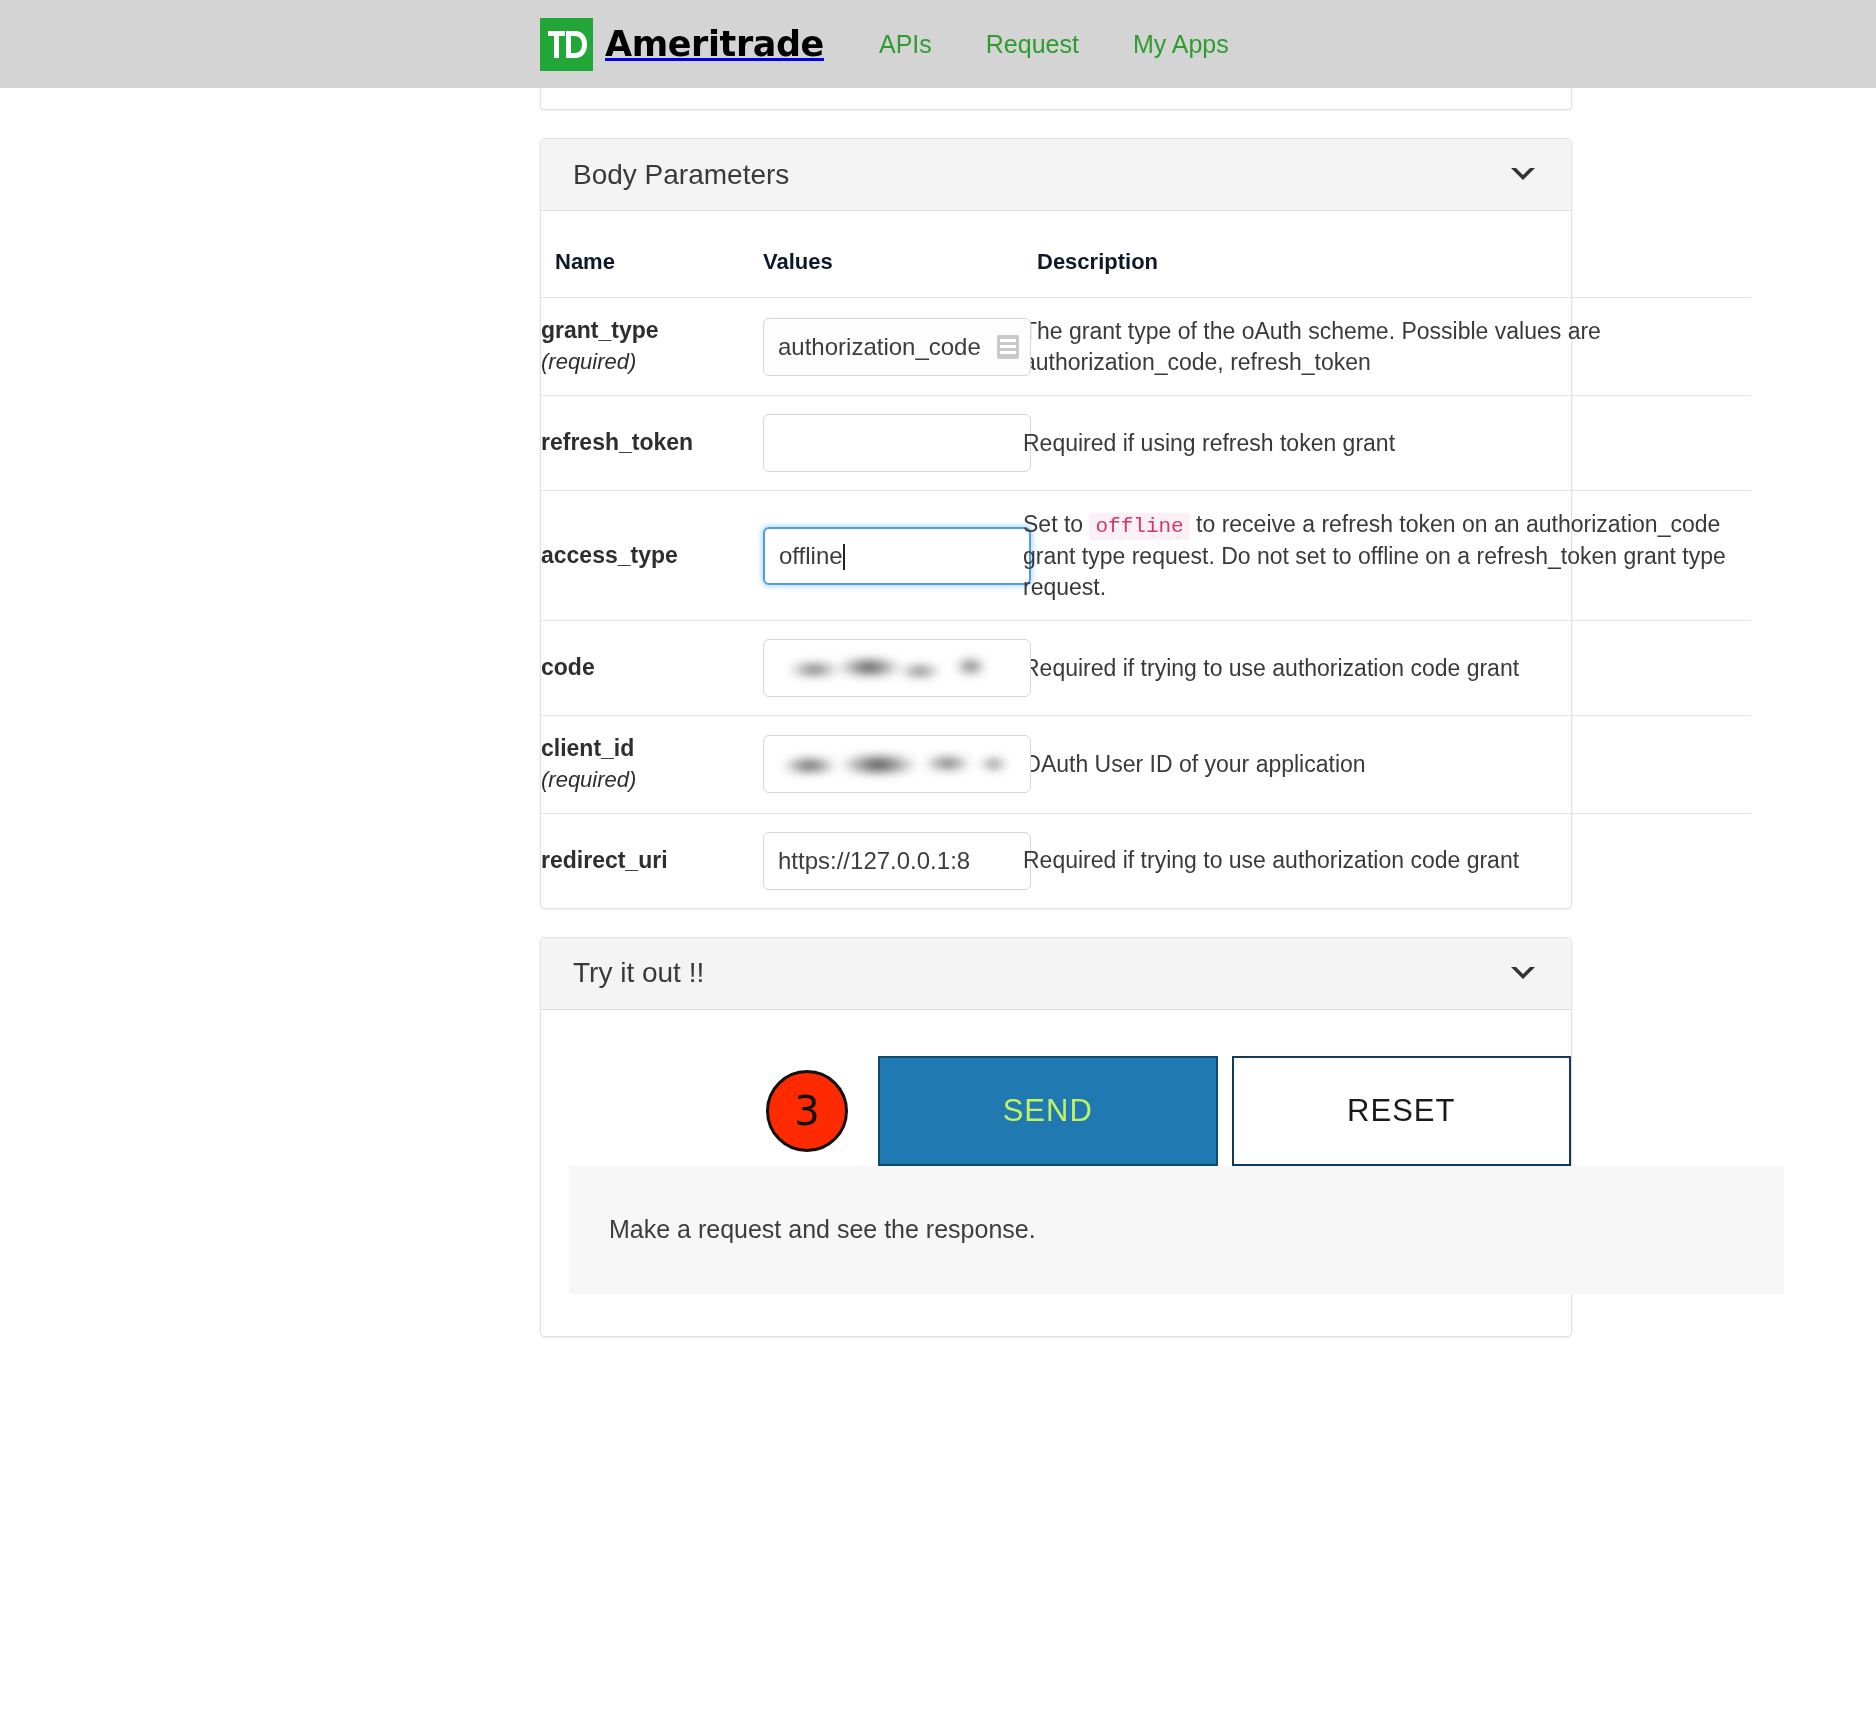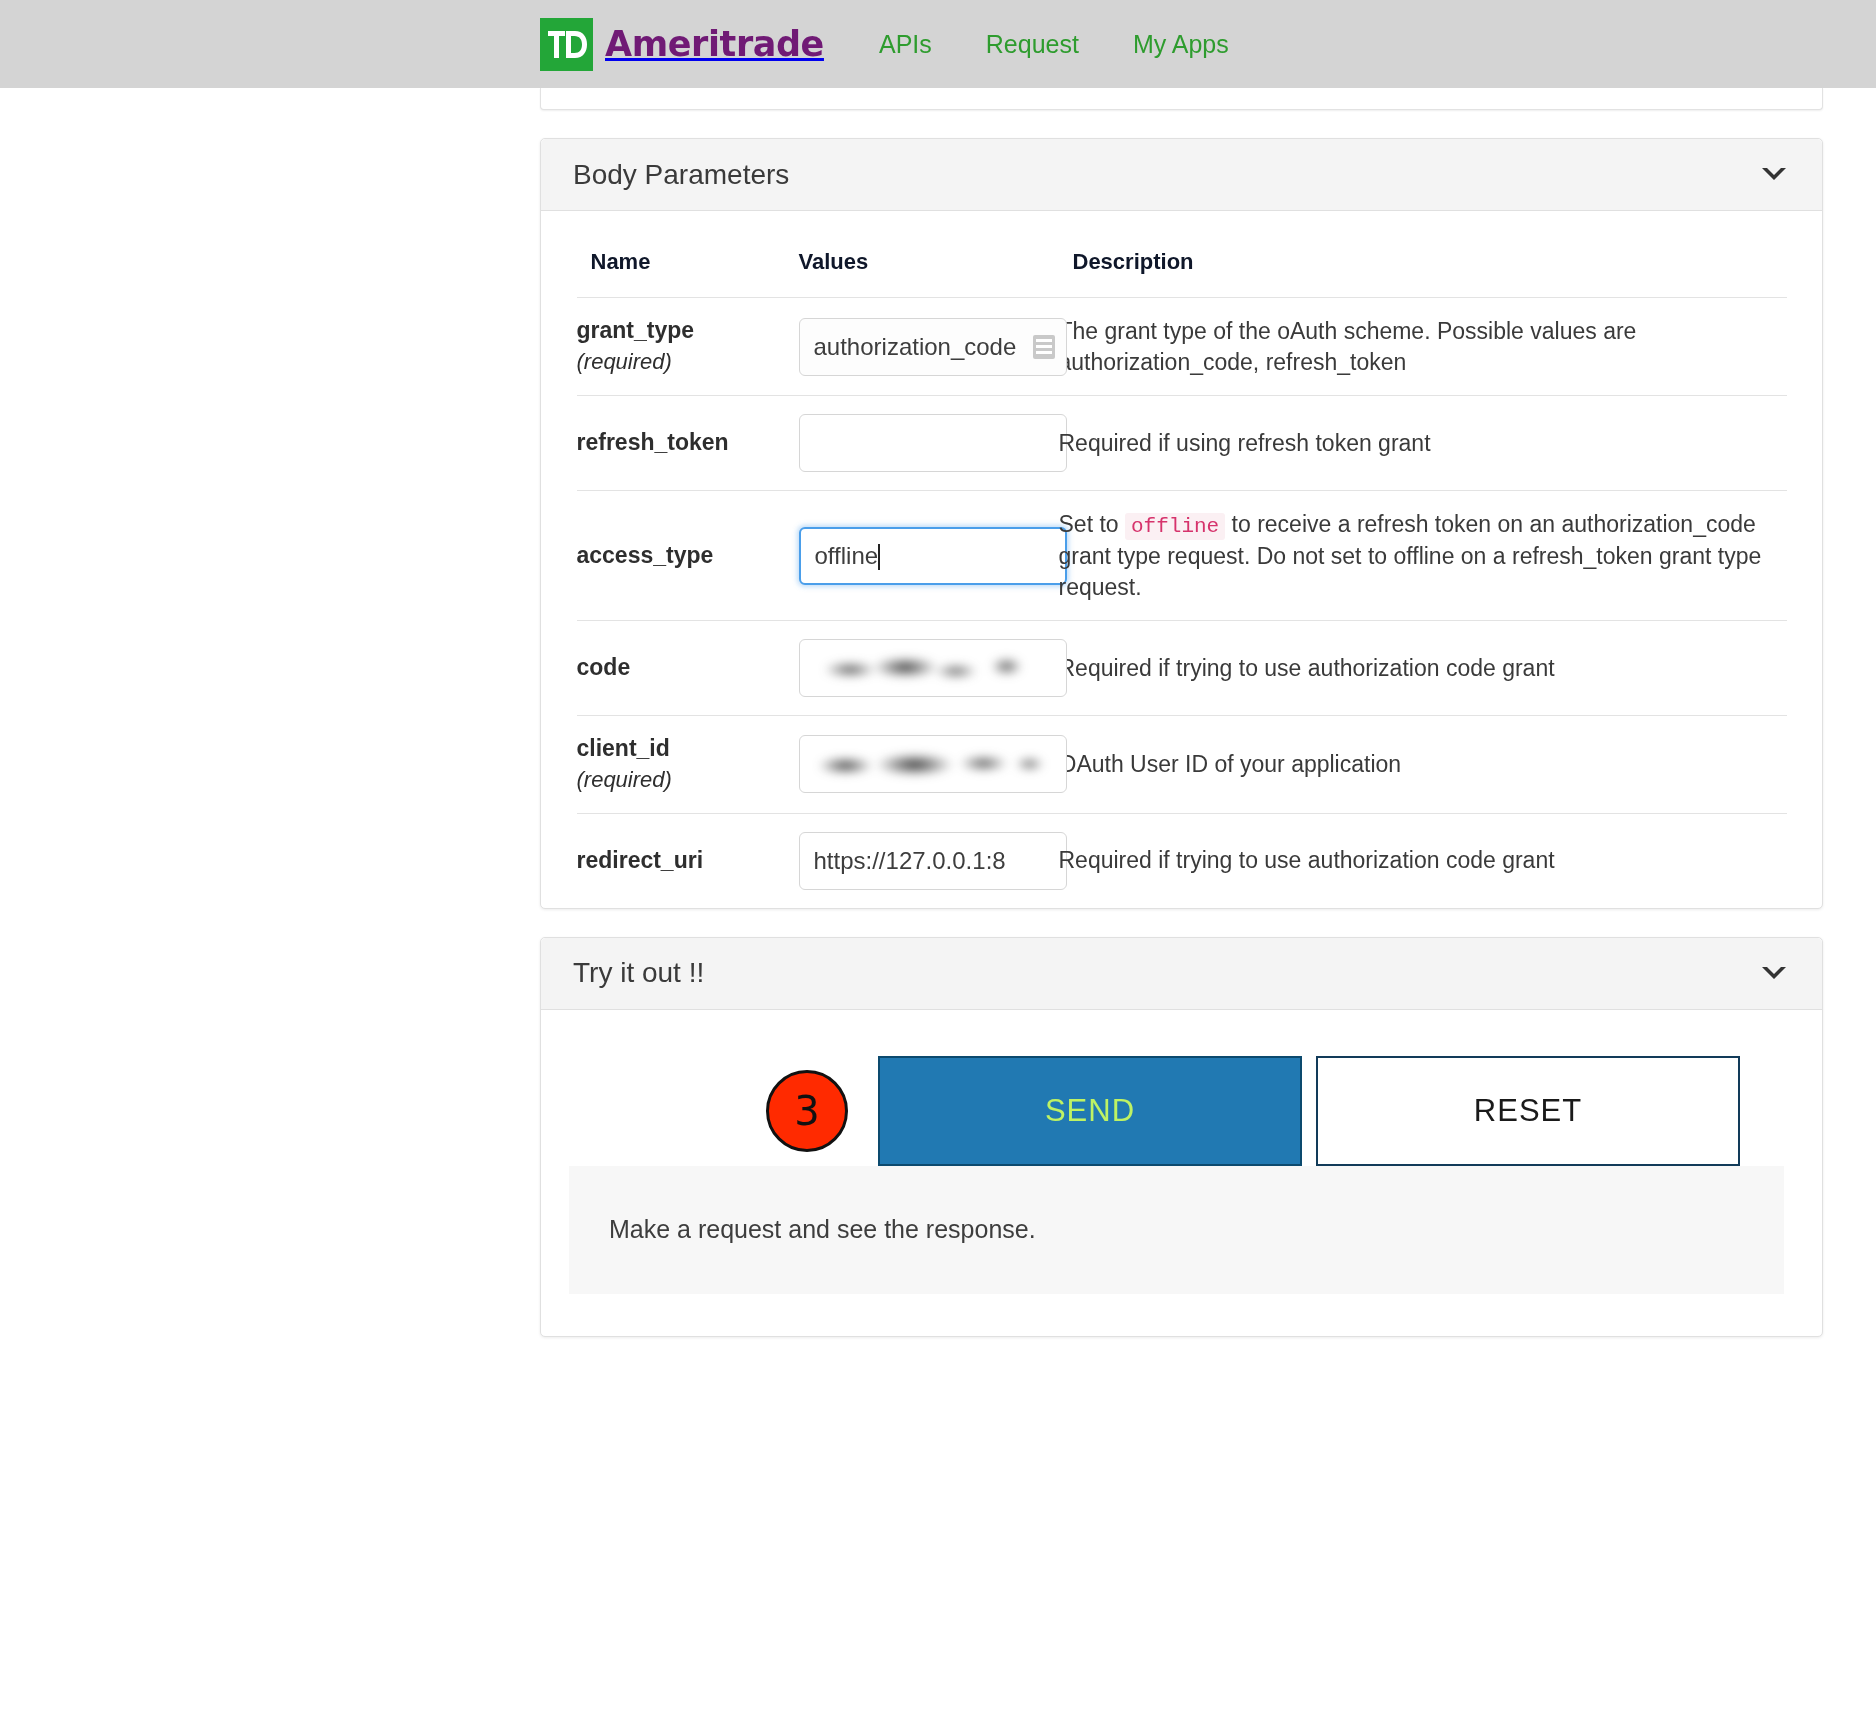--- a/index.html
+++ b/index.html
@@ -41,38 +41,38 @@
     width: 53px;
     height: 53px;
     background: #23a638;
     position: relative;
     flex: none;
   }
   .td-mark svg { display: block; }
   .brand-text {
     font-size: 35px;
     font-weight: bold;
-    color: #701a75;
+    color: #000000;
     letter-spacing: -0.4px;
     font-family: "DejaVu Sans", sans-serif;
   }
   .nav-link {
     font-size: 25px;
     color: #2e9c2e;
     text-decoration: none;
     padding: 0 27px;
     white-space: nowrap;
   }
 
   
   .content {
     position: absolute;
     left: 540px;
     top: 88px;
-    width: 1283px;
+    width: 1032px;
   }
 
   
   .card-stub {
     height: 22px;
     background: #ffffff;
     border: 1px solid #e2e2e2;
     border-top: none;
     border-radius: 0 0 4px 4px;
     box-shadow: 0 1px 2px rgba(0,0,0,0.07);

